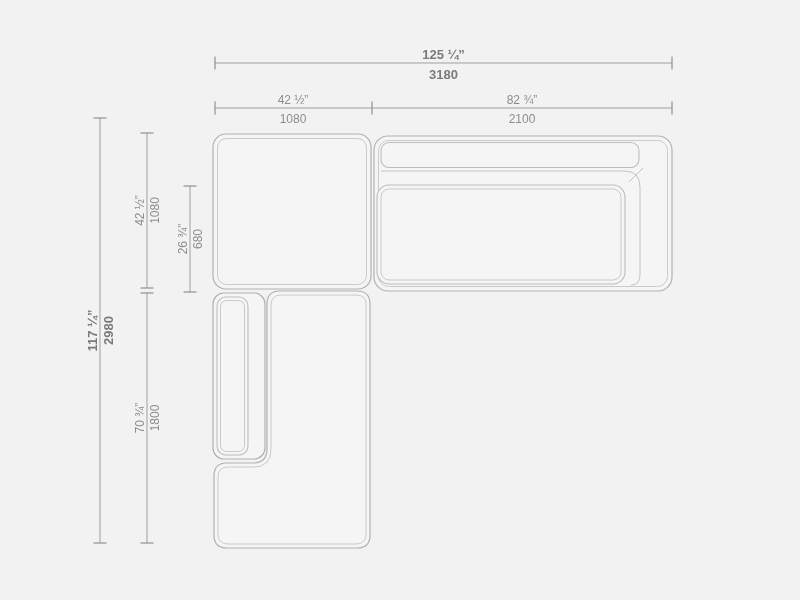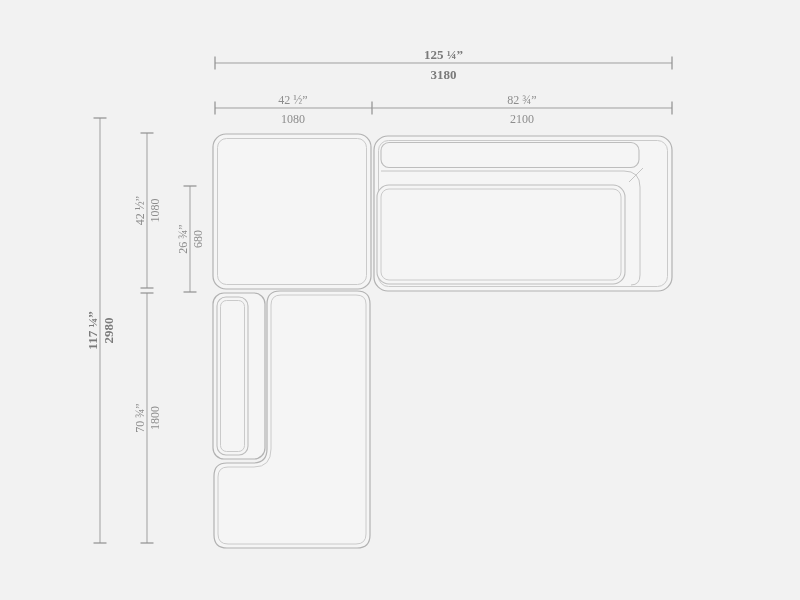--- a/index.html
+++ b/index.html
@@ -1,20 +1,20 @@
 <!DOCTYPE html>
 <html><head>
 <meta charset="utf-8">
 <style>
   html,body{margin:0;padding:0;background:#f2f2f2;}
   .stage{
     position:relative;
     width:800px;height:600px;
     background:#f2f2f2;
-    font-family:Liberation Serif, serif;
+    font-family:Liberation Sans, sans-serif;
     overflow:hidden;
   }
   svg{display:block;}
   
   .o-outer{fill:#f5f5f5;stroke:#b2b2b2;stroke-width:1.2;}
   .o-inner{fill:none;stroke:#cacaca;stroke-width:1;}
   .o-cushion{fill:#f5f5f5;stroke:#bdbdbd;stroke-width:1.1;}
   .o-line{fill:none;stroke:#c4c4c4;stroke-width:1;}
   
   .dimline{stroke:#9f9f9f;stroke-width:1;}

